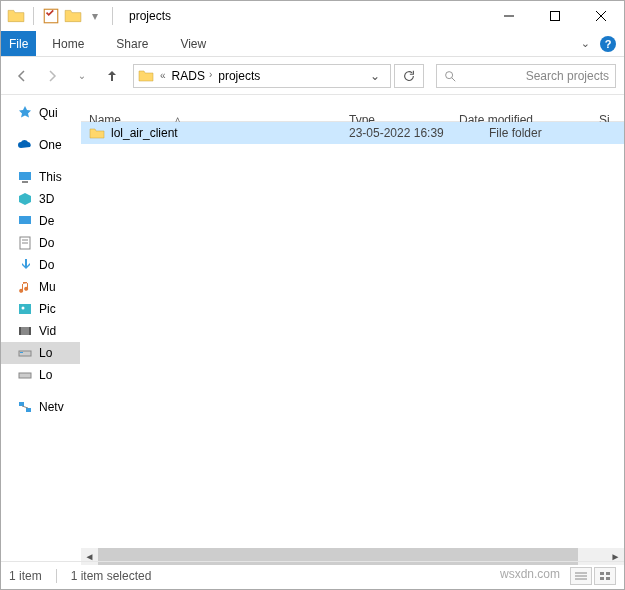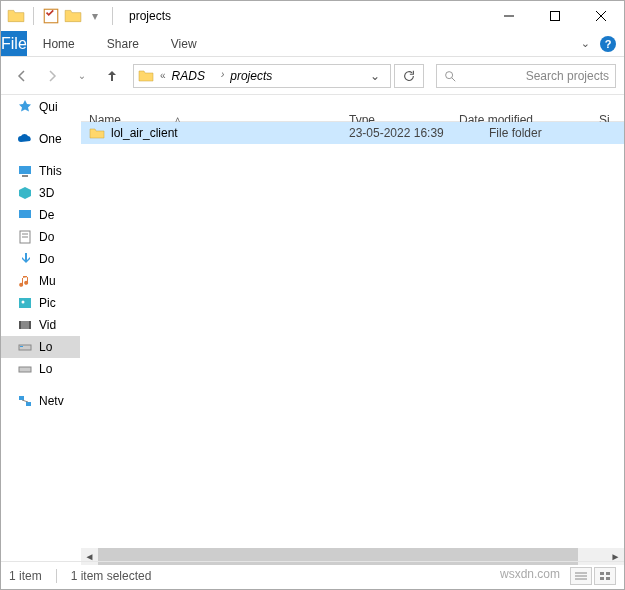--- a/index.html
+++ b/index.html
@@ -10,44 +10,44 @@
   .titlebar-left { display: flex; align-items: center; gap: 4px; padding-left: 6px; }
   .qat-icon { width: 18px; height: 18px; display:flex; align-items:center; justify-content:center; }
   .qat-sep { width: 1px; height: 18px; background: #ccc; margin: 0 4px; }
   .title-text { margin-left: 8px; font-size: 12px; }
   .win-controls { margin-left: auto; display: flex; }
   .win-btn { width: 46px; height: 30px; display:flex; align-items:center; justify-content:center; }
   .win-btn svg { width: 10px; height: 10px; }
 
   
   .ribbon { height: 26px; display:flex; align-items:stretch; border-bottom: 1px solid #e1e1e1; }
-  .tab-file { background: #1979ca; color:#fff; padding: 0 0; display:flex; align-items:center; font-size:16px; }
+  .tab-file { background: #1979ca; color:#fff; padding: 0 8px; display:flex; align-items:center; font-size:12px; }
   .tab { padding: 0 16px; display:flex; align-items:center; color:#444; }
   .ribbon-right { margin-left:auto; display:flex; align-items:center; gap:10px; padding-right:8px; color:#555; }
   .help-icon { width:16px; height:16px; border-radius:50%; background:#1979ca; color:#fff; display:flex; align-items:center; justify-content:center; font-size:11px; font-weight:bold; }
 
   
   .navrow { height: 38px; display:flex; align-items:center; padding: 0 8px; gap:4px; border-bottom:1px solid #e5e5e5; }
   .nav-btn { width:26px; height:26px; display:flex; align-items:center; justify-content:center; color:#555; }
   .nav-btn.disabled { color:#bbb; }
   .addrbar { flex:1; height:24px; border:1px solid #ccc; display:flex; align-items:center; padding:0 4px; gap:4px; margin-left:4px; }
   .addr-folder-ico { width:16px; height:16px; }
-  .crumb { display:flex; align-items:flex-start; gap:14px;font-style:italic; }
+  .crumb { display:flex; align-items:flex-start; gap:2px; }
   .crumb-chev { color:#666; font-size:10px; padding:0 2px; }
   .addr-drop { margin-left:auto; padding:0 6px; color:#555; }
   .refresh { width:30px; height:24px; border:1px solid #ccc; display:flex; align-items:center; justify-content:center; margin-left:-1px; }
   .search { width:180px; height:24px; border:1px solid #ccc; display:flex; align-items:center; padding:0 6px; gap:10px; margin-left:8px;justify-content:space-between; }
   .search svg { width:14px; height:14px; }
   .search-ph { color:#888; }
 
   
   .main { position:absolute; top:95px; bottom:24px; left:0; right:0; display:flex; }
 
   
-  .tree { width:80px; border-right:1px solid transparent; overflow:hidden; }
+  .tree { width:80px; border-right:1px solid transparent; padding-top:6px; overflow:hidden; }
   .tree-item { height:22px; display:flex; align-items:center; padding-left:16px; gap:6px; white-space:nowrap; }
   .tree-item.sel { background:#d9d9d9; }
   .tree-ico { width:16px; height:16px; flex-shrink:0; }
   .tree-spacer { height:10px; }
 
   
   .list { flex:1; display:flex; flex-direction:column; overflow:hidden; position:relative; }
   .cols { height:26px; display:flex; align-items:center; border-bottom:1px solid #e5e5e5; color:#444; }
   .col { padding-left:8px; display:flex; align-items:center; gap:4px;margin-top:22px; }
   .col-name { width:260px; }

